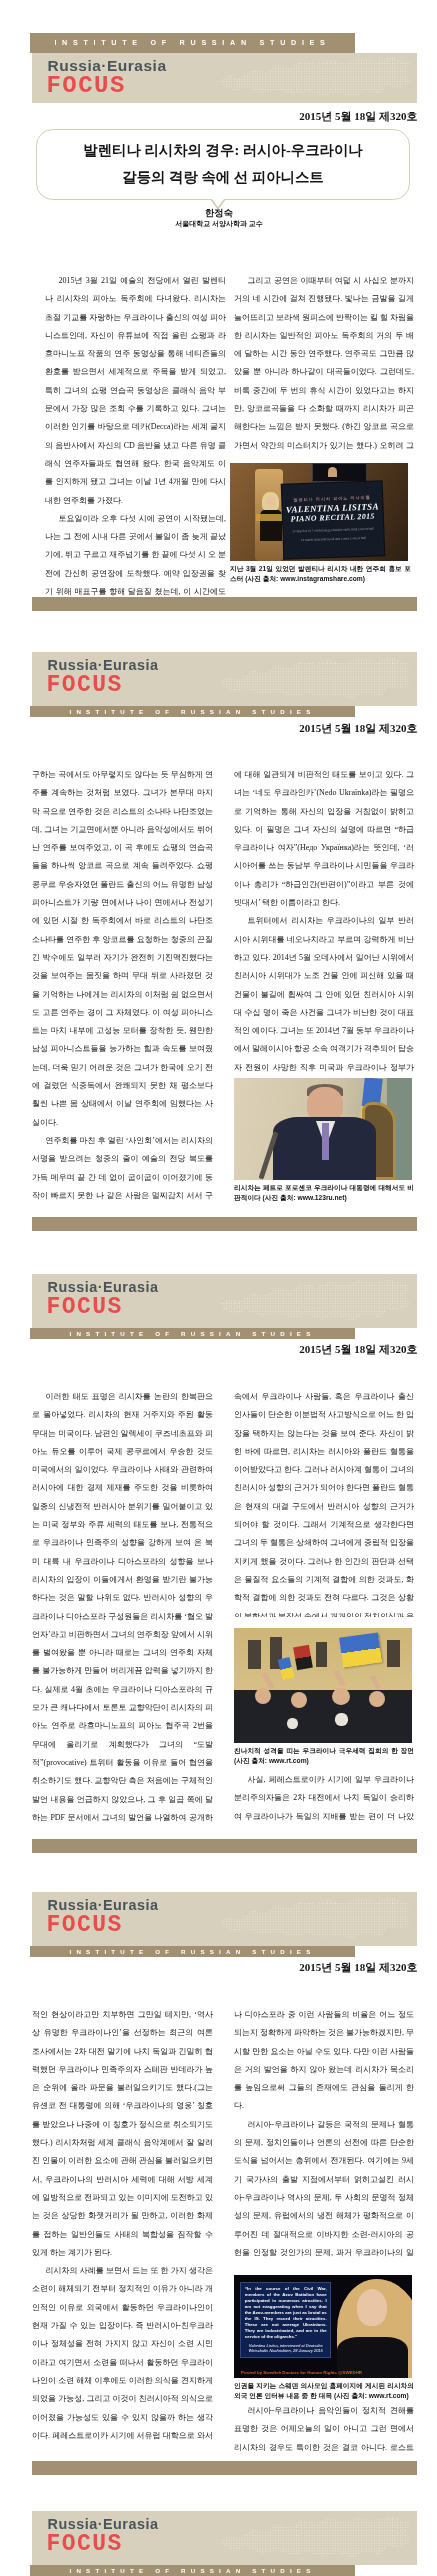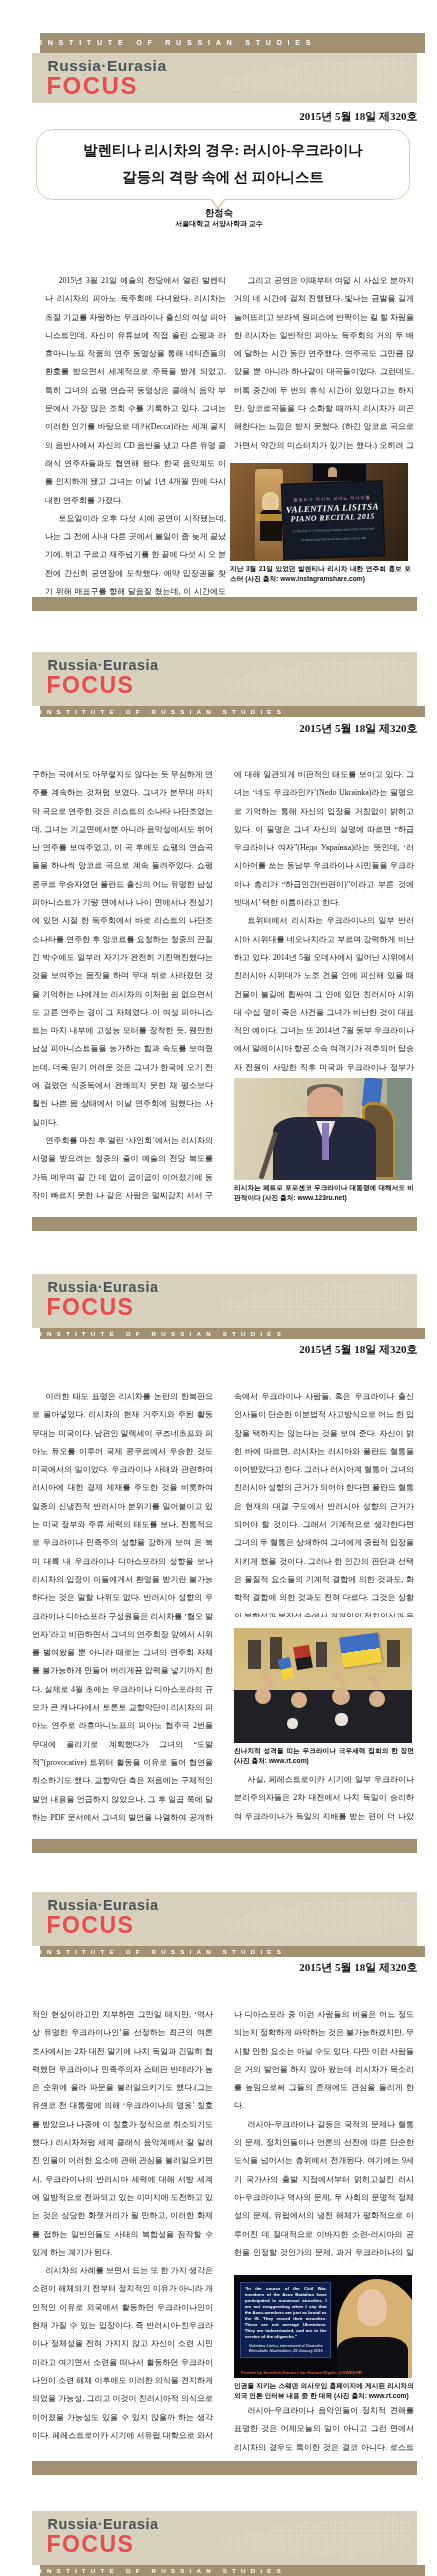--- a/index.html
+++ b/index.html
@@ -1,28 +1,28 @@
 <!DOCTYPE html>
 <html style="font-size:8.2px"><head>
 <meta charset="utf-8">
 <style>
   html,body{margin:0;padding:0;background:#ffffff;}
   .doc{position:relative;width:438px;height:3106px;background:#ffffff;overflow:hidden;
        font-family:"Liberation Serif","DejaVu Serif",serif;color:#141414;}
   
-  .irs-band{position:absolute;left:40px;width:385px;background:#a29072;color:#ffffff;
+  .irs-band{position:absolute;left:30px;width:325px;background:#a29072;color:#ffffff;
             font-family:"Liberation Sans","DejaVu Sans",sans-serif;font-weight:bold;
-            white-space:nowrap;overflow:hidden;}
+            text-align:center;white-space:nowrap;overflow:hidden;}
   .band-top{height:19.6px;line-height:19.6px;font-size:7.2px;letter-spacing:5.7px;}
   .band-sub{height:11.3px;line-height:11.3px;font-size:6.2px;letter-spacing:5.2px;}
   .logo-block{position:absolute;left:32px;width:385px;background:#d7d0bc;overflow:hidden;}
   .brand-top{position:absolute;left:15.5px;font-family:"Liberation Sans","DejaVu Sans",sans-serif;
              font-weight:bold;color:#4a545a;letter-spacing:0.5px;}
   .brand-main{position:absolute;left:14.4px;font-weight:bold;color:#e84c4c;letter-spacing:1.5px;
-              font-family:Liberation Sans, sans-serif;}
+              font-family:Liberation Mono, monospace;}
   .map{position:absolute;right:6.2px;background:
        radial-gradient(#f2ecd8 0.7px, rgba(0,0,0,0) 0.7px);background-size:2.6px 2.6px;
        clip-path:polygon(0% 55%,5% 44%,11% 50%,17% 30%,25% 36%,29% 18%,37% 26%,43% 8%,51% 16%,
        57% 4%,65% 12%,73% 2%,81% 10%,89% 0%,100% 16%,97% 38%,100% 58%,94% 74%,88% 68%,
        84% 88%,76% 80%,70% 96%,62% 84%,54% 92%,46% 82%,38% 90%,30% 78%,22% 86%,14% 72%,8% 80%,2% 68%);}
   .issue-date{position:absolute;right:20.6px;font-size:11px;font-weight:bold;white-space:nowrap;}
   
   .bubble{position:absolute;left:36px;top:129px;width:372px;height:69px;border:1.5px solid #d5ccb2;
           border-radius:16.5px;text-align:center;background:#fff;}
   .bubble:before{content:"";position:absolute;left:173px;bottom:-11.3px;border-left:8.2px solid transparent;

